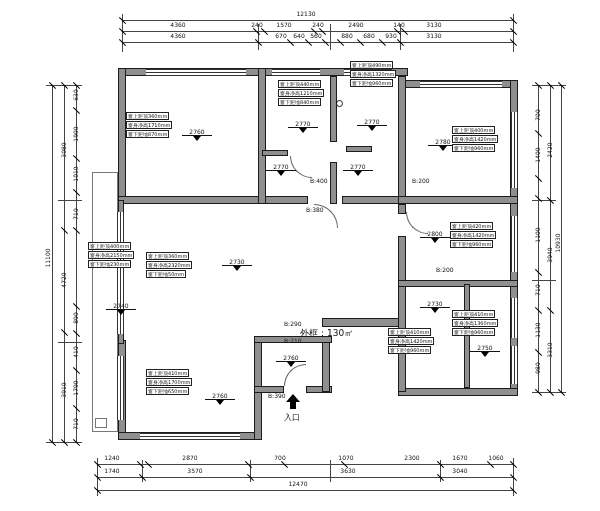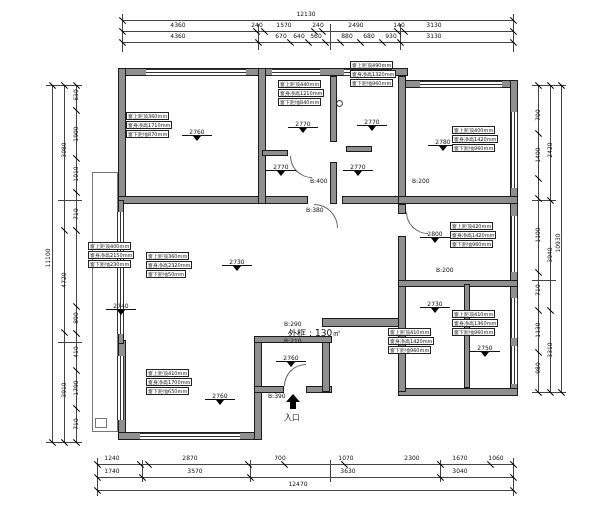--- a/index.html
+++ b/index.html
@@ -21,21 +21,21 @@
   .ann{position:absolute;z-index:5;}
   .annline{display:block;border:1px solid #222;background:#fff;font-size:5px;line-height:6px;padding:0 1px;margin-bottom:1px;white-space:nowrap;width:fit-content;}
   .arc{position:absolute;box-sizing:border-box;}
   .arc1{left:284px;top:364px;width:22px;height:22px;border-left:1px solid #666;border-top:1px solid #666;border-top-left-radius:22px;}
   .arc2{left:314px;top:204px;width:24px;height:24px;border-right:1px solid #666;border-top:1px solid #666;border-top-right-radius:24px;}
   .arc3{left:406px;top:212px;width:22px;height:22px;border-left:1px solid #666;border-bottom:1px solid #666;border-bottom-left-radius:22px;}
   .arc4{left:290px;top:156px;width:22px;height:22px;border-left:1px solid #666;border-bottom:1px solid #666;border-bottom-left-radius:22px;}
   .balcony{position:absolute;left:92px;top:172px;width:26px;height:260px;border:1px solid #777;box-sizing:border-box;}
   .balcony-box{position:absolute;left:95px;top:418px;width:12px;height:10px;border:1px solid #777;box-sizing:border-box;}
   .circ{position:absolute;width:5px;height:5px;border:1px solid #222;border-radius:50%;background:#fff;}
-  .area{position:absolute;left:288px;top:327px;font-size:9px;white-space:nowrap;z-index:6;text-align:center;}
+  .area{position:absolute;left:300px;top:327px;font-size:9px;white-space:nowrap;z-index:6;text-align:center;}
   .entry-label{position:absolute;left:284px;top:412px;font-size:8px;white-space:nowrap;}
   .arrow-tri{position:absolute;left:286px;top:394px;width:0;height:0;border-left:7px solid transparent;border-right:7px solid transparent;border-bottom:8px solid #000;}
   .arrow-stem{position:absolute;left:290px;top:402px;width:6px;height:7px;background:#000;}
 </style>
 </head>
 <body>
 
 <div id="plan">
   <div class="balcony"></div>
   <div class="balcony-box"></div>

